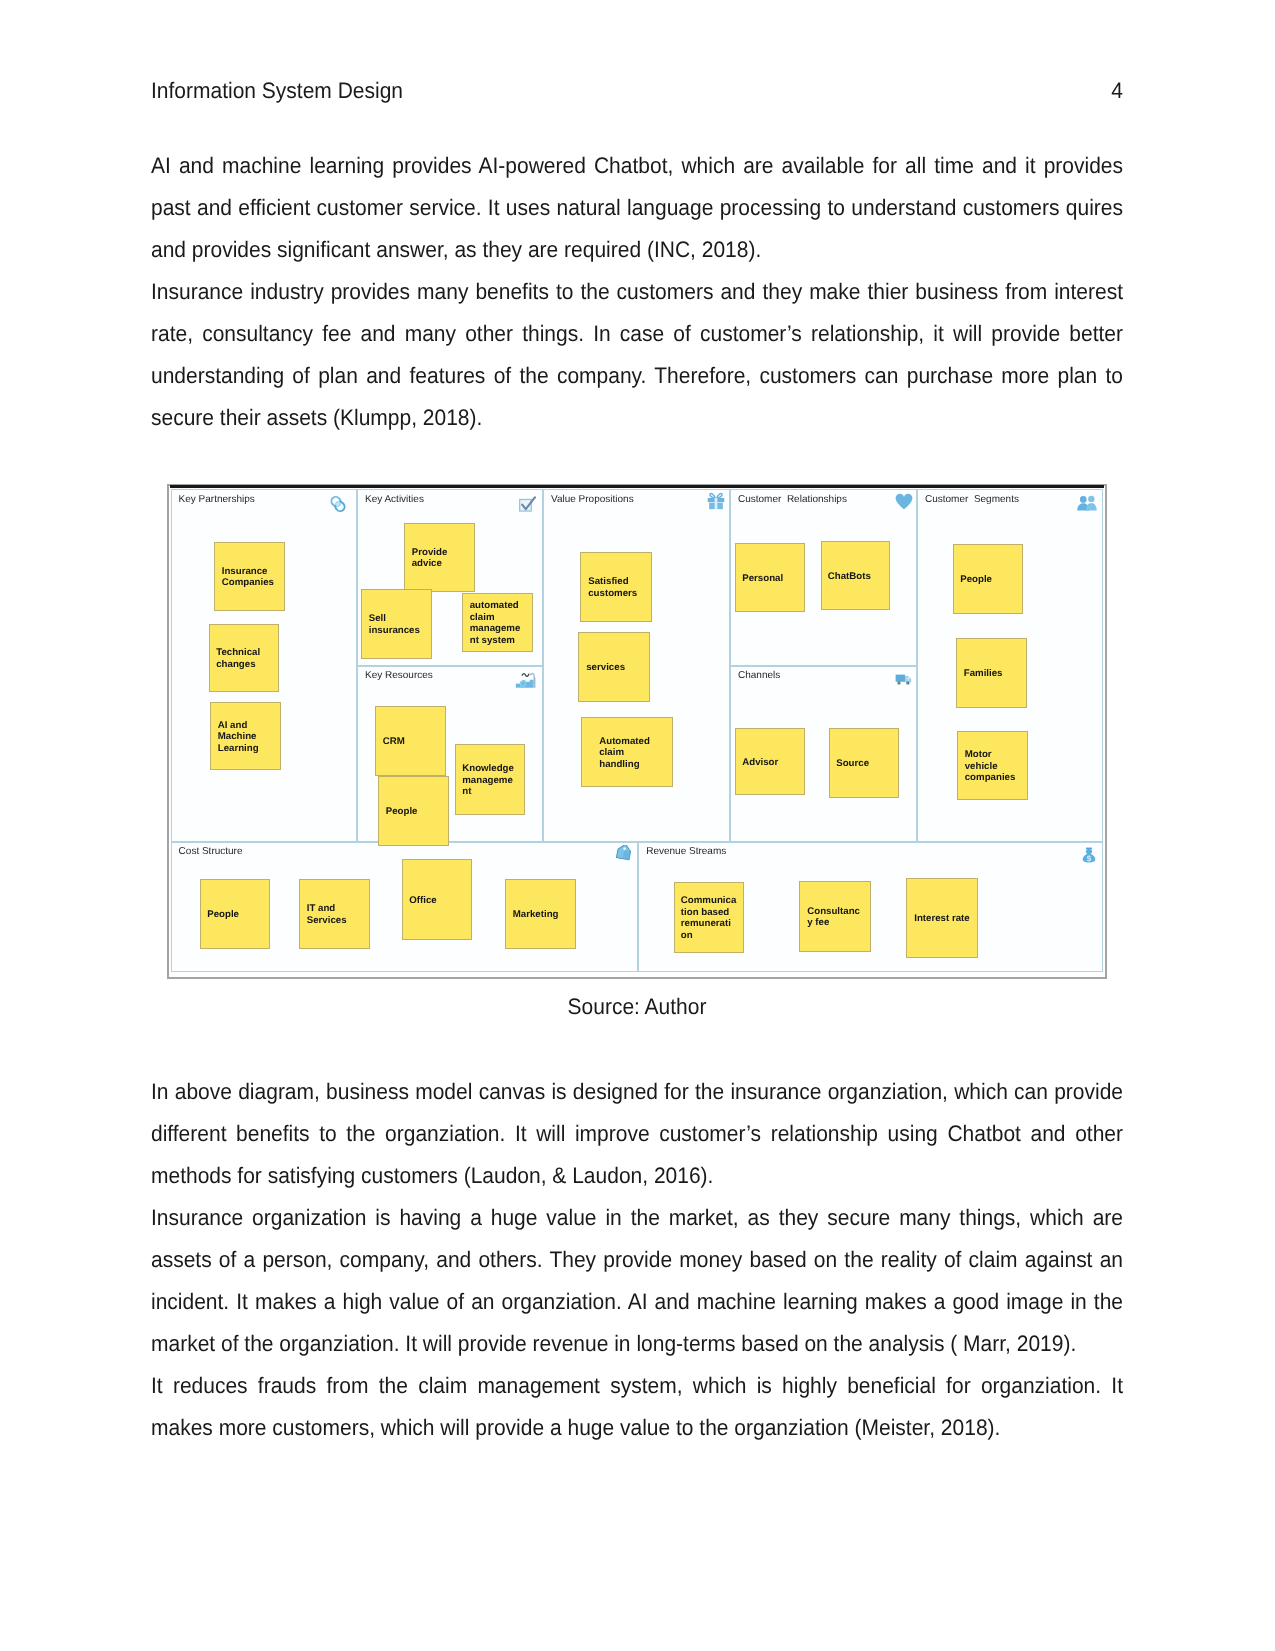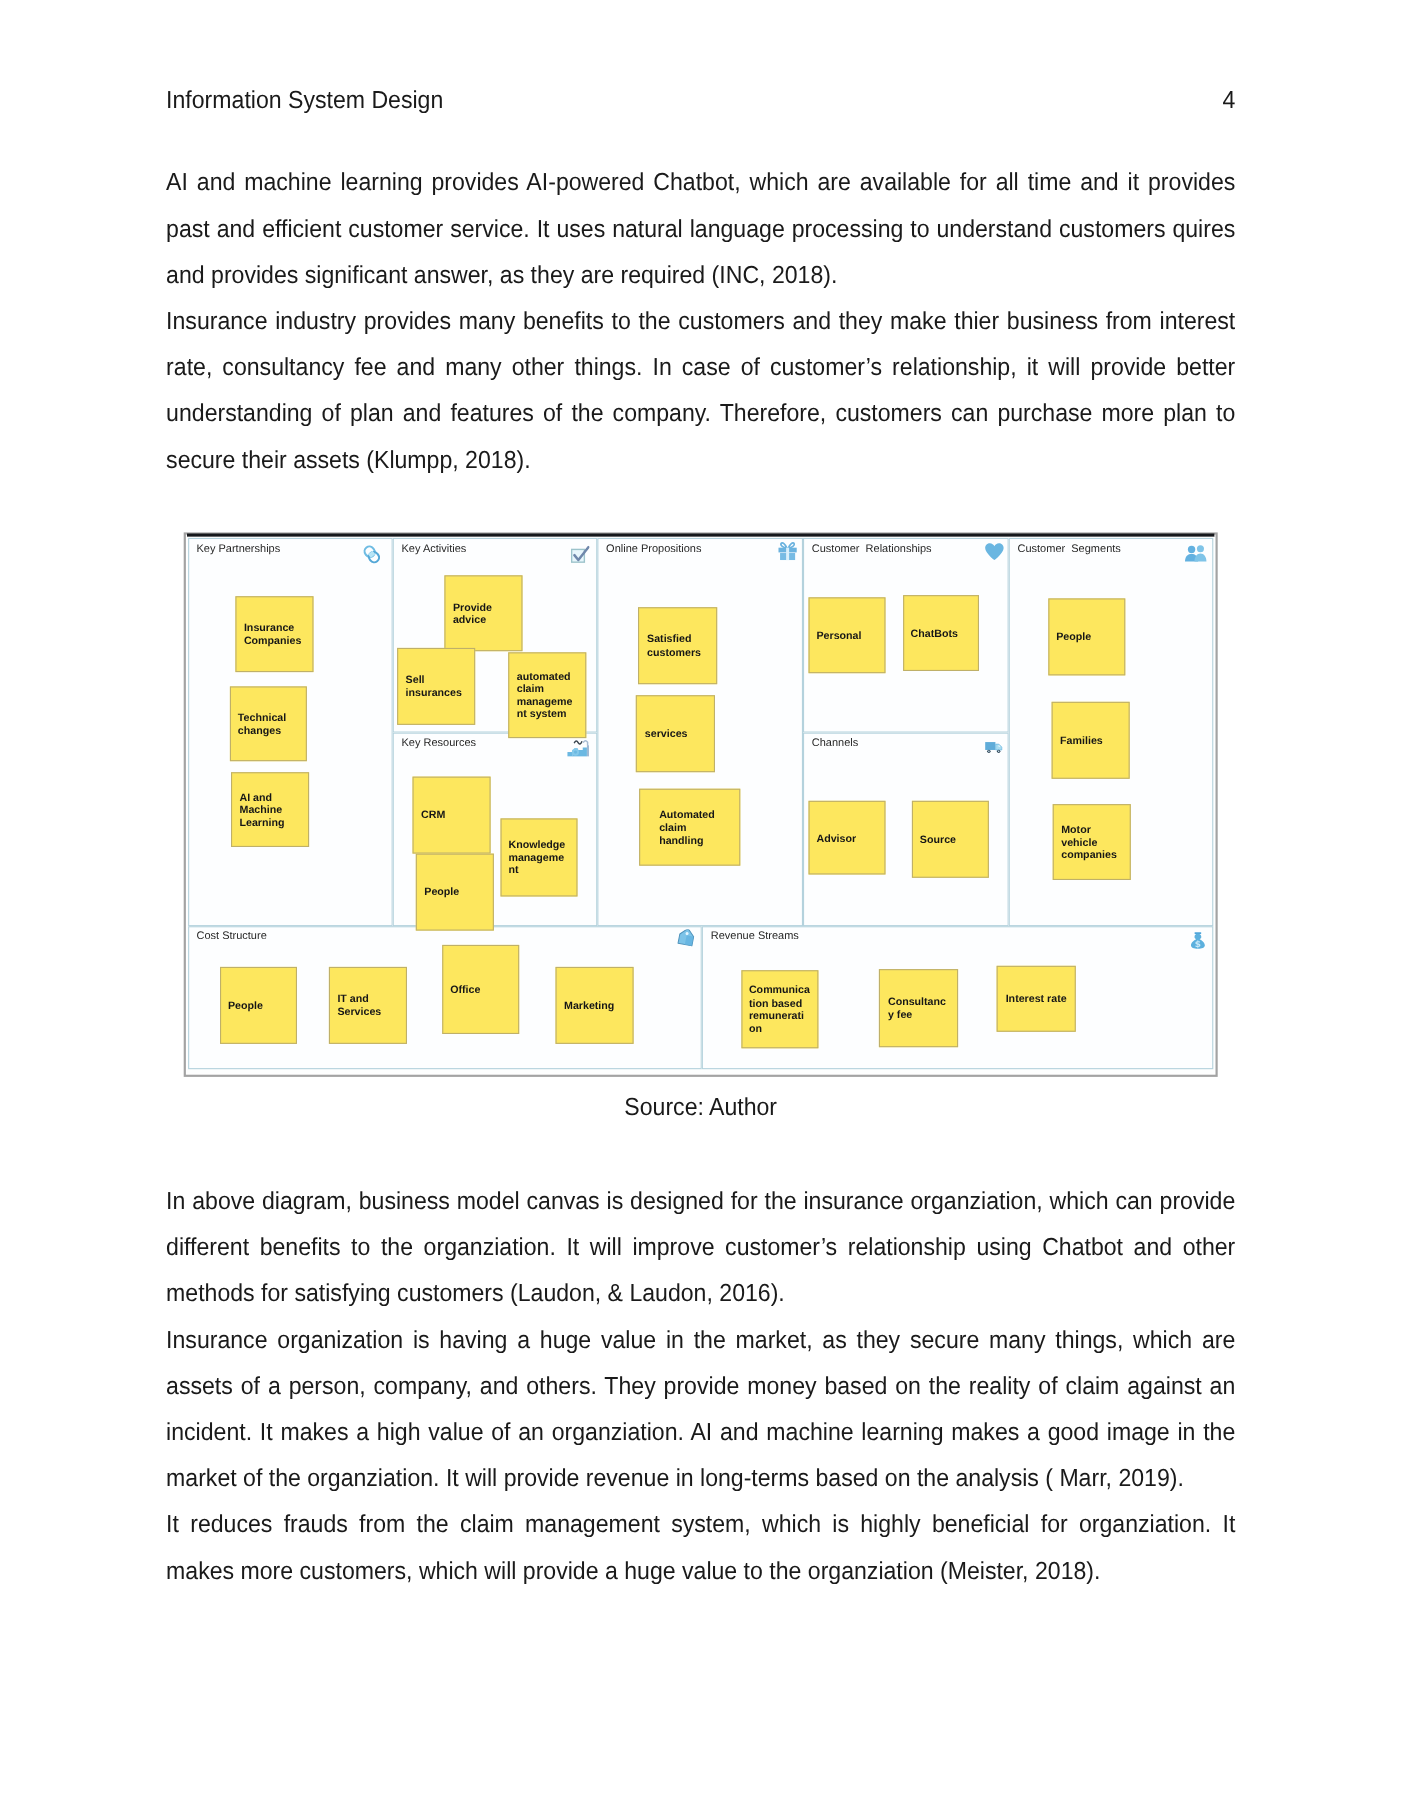--- a/index.html
+++ b/index.html
@@ -68,21 +68,21 @@
     <span class="picon" style="left:345.9px;top:183.7px"><svg width="21" height="16" viewBox="0.4 0.6 26.6 21.4">
 <path d="M6.8 13.8 L6.8 21.6 L24.5 21.6 L24.5 10.8 L19.4 10.8 L19.4 13.8 L13.4 13.8 L13.4 11.6 L9 11.6 L9 13.8 Z" fill="#6BB8E2"></path>
 <rect x="0.8" y="16.2" width="6.2" height="5.4" fill="#6BB8E2"></rect>
 <path d="M24.5 8 L27 8 L27 21.6 L24.5 21.6 Z" fill="#9FB9D4"></path>
 <circle cx="10.6" cy="16.3" r="4.4" fill="#84C8EA"></circle>
 <circle cx="10.6" cy="16.3" r="1.9" fill="#6BB8E2"></circle>
 <path d="M9.3 4.8 Q11.6 0.8 13.8 4.8 T18.2 3.6" fill="none" stroke="#3C4650" stroke-width="1.8" stroke-linecap="round"></path>
 <path d="M20.4 4.2 Q22.6 0.9 25.3 4.4 L25.3 8" fill="none" stroke="#A7BBD3" stroke-width="1.8" stroke-linecap="round"></path>
 </svg></span>
     <div class="panel" style="left:373.4px;top:1.2px;width:187.0px;height:352.7px"></div>
-    <div class="ptitle" style="left:381.4px;top:5.4px">Online Propositions</div>
+    <div class="ptitle" style="left:381.4px;top:5.4px">Value Propositions</div>
     <span class="picon" style="left:537.9px;top:3.7px"><svg width="18" height="18" viewBox="0.7 1.0 22.6 20.6">
 <path d="M11.0 7.6 C7.2 7.6 3.4 4.8 4.6 2.6 C5.9 0.3 9.6 3.8 11.0 7.6 Z" fill="none" stroke="#6CB3DF" stroke-width="2.0" stroke-linejoin="round"></path>
 <path d="M13.0 7.6 C16.8 7.6 20.6 4.8 19.4 2.6 C18.1 0.3 14.4 3.8 13.0 7.6 Z" fill="none" stroke="#6CB3DF" stroke-width="2.0" stroke-linejoin="round"></path>
 <rect x="1.6" y="7.4" width="20.8" height="5.4" fill="#6CB3DF"></rect>
 <rect x="3.4" y="13.5" width="17.2" height="8.0" fill="#77BBE4"></rect>
 <rect x="10.3" y="7.4" width="3.4" height="14.1" fill="#D9EFFB"></rect>
 </svg></span>
     <div class="panel" style="left:560.4px;top:1.2px;width:187.0px;height:176.8px"></div>
     <div class="ptitle" style="left:568.4px;top:5.4px">Customer  Relationships</div>
     <span class="picon" style="left:725.4px;top:5.2px"><svg width="18" height="17" viewBox="0 0 24 22">
@@ -131,21 +131,21 @@
         </div>
     <div class="note" style="left:40.4px;top:213.7px;width:71px;height:68px">
           <span>AI and Machine Learning</span>
         </div>
     <div class="note" style="left:234.4px;top:34.7px;width:71px;height:69px">
           <span>Provide advice</span>
         </div>
     <div class="note" style="left:191.4px;top:100.7px;width:71px;height:70px">
           <span>Sell insurances</span>
         </div>
-    <div class="note" style="left:292.4px;top:104.7px;width:71px;height:78px">
+    <div class="note" style="left:292.4px;top:104.7px;width:71px;height:59px">
           <span>automated claim management system</span>
         </div>
     <div class="note" style="left:205.4px;top:217.7px;width:71px;height:70px">
           <span>CRM</span>
         </div>
     <div class="note" style="left:208.4px;top:287.7px;width:71px;height:70px">
           <span>People</span>
         </div>
     <div class="note" style="left:285.4px;top:255.7px;width:70px;height:71px">
           <span>Knowledge management</span>
@@ -191,21 +191,21 @@
         </div>
     <div class="note" style="left:335.4px;top:390.7px;width:71px;height:70px">
           <span>Marketing</span>
         </div>
     <div class="note" style="left:504px;top:393.7px;width:70px;height:71px">
           <span>Communication based remuneration</span>
         </div>
     <div class="note" style="left:629.4px;top:392.7px;width:72px;height:71px">
           <span>Consultancy fee</span>
         </div>
-    <div class="note" style="left:736.4px;top:389.7px;width:72px;height:60px">
+    <div class="note" style="left:736.4px;top:389.7px;width:72px;height:80px">
           <span>Interest rate</span>
         </div>
   </div>
 </div>
 <div class="caption" style="top:986px">Source: Author</div>
 <div class="para" style="top:1071px">In above diagram, business model canvas is designed for the insurance organziation, which can provide different benefits to the organziation. It will improve customer’s relationship using Chatbot and other methods for satisfying customers (Laudon, &amp; Laudon, 2016).</div>
 <div class="para" style="top:1197px">Insurance organization is having a huge value in the market, as they secure many things, which are assets of a person, company, and others. They provide money based on the reality of claim against an incident. It makes a high value of an organziation. AI and machine learning makes a good image in the market of the organziation. It will provide revenue in long-terms based on the analysis ( Marr, 2019).</div>
 <div class="para" style="top:1365px">It reduces frauds from the claim management system, which is highly beneficial for organziation. It makes more customers, which will provide a huge value to the organziation (Meister, 2018).</div>
 </div>
 

